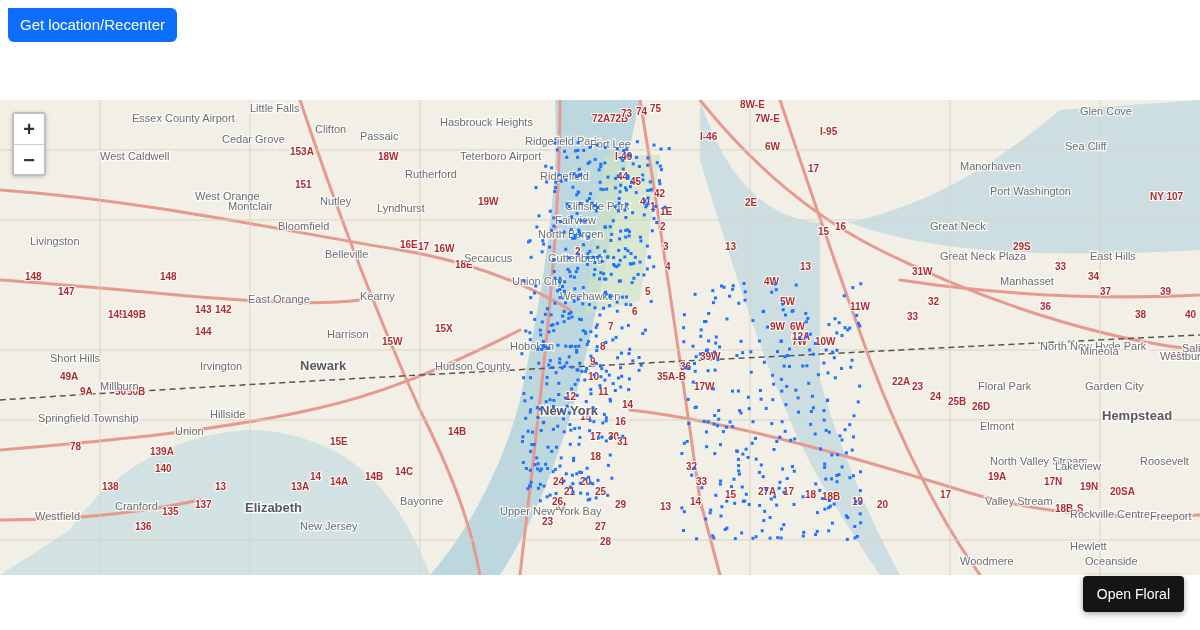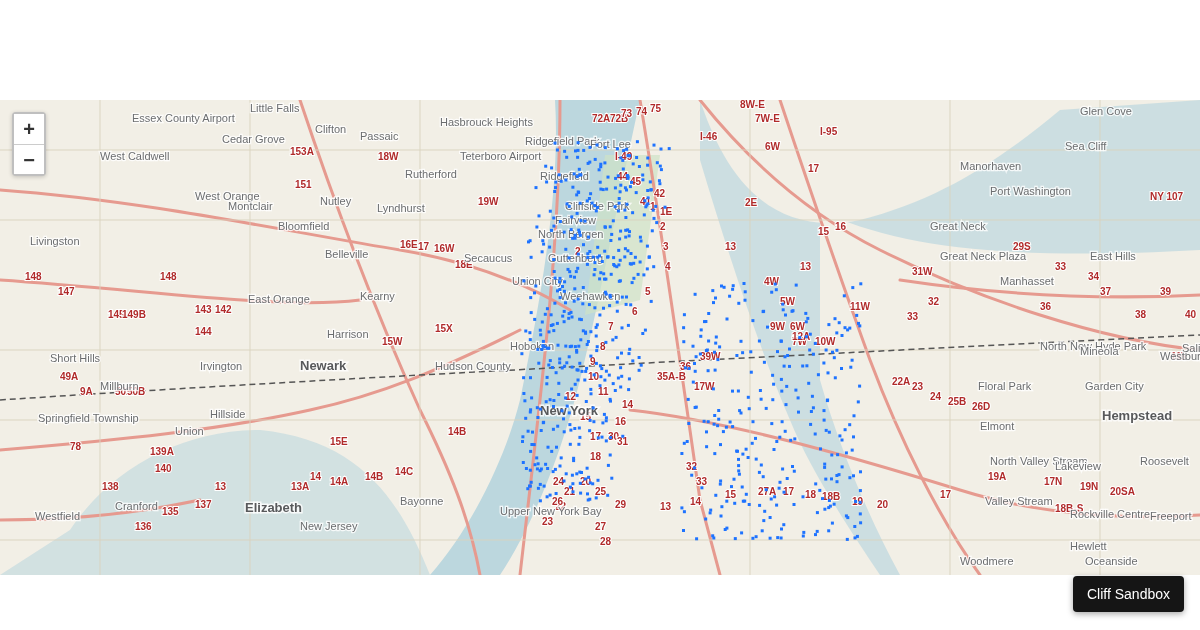--- a/index.html
+++ b/index.html
@@ -127,20 +127,21 @@
     paint-order: stroke;
     stroke: #fff;
     stroke-width: 2px;
   }
   .marker { fill: #1e73ff; }
 </style>
 </head>
 <body>
 
 <div class="toolbar">
+  <button class="btn">Get location/Recenter</button>
 </div>
 
 <div class="map-wrap">
   <svg class="basemap" viewBox="0 0 1200 475">
 
     <rect x="0" y="0" width="1200" height="475" fill="#e8e6df"></rect>
 
     <path d="M0,0 H1200 V475 H0 Z" fill="#f2efe6"></path>
 
     <path d="M555,0 C560,80 545,180 520,300 C505,360 470,430 430,475 L500,475 C530,430 560,360 580,280 C600,200 620,90 640,0 Z" fill="#bcd7de"></path>
@@ -1153,13 +1154,13 @@
       </g>
   </svg>
 
   <div class="zoom-ctrl">
     <button>+</button>
     <button>−</button>
   </div>
 
 </div>
 
-<button class="open-sandbox">Cliff Sandbox</button>
+<button class="open-sandbox">Open Floral</button>
 
 </body></html>

